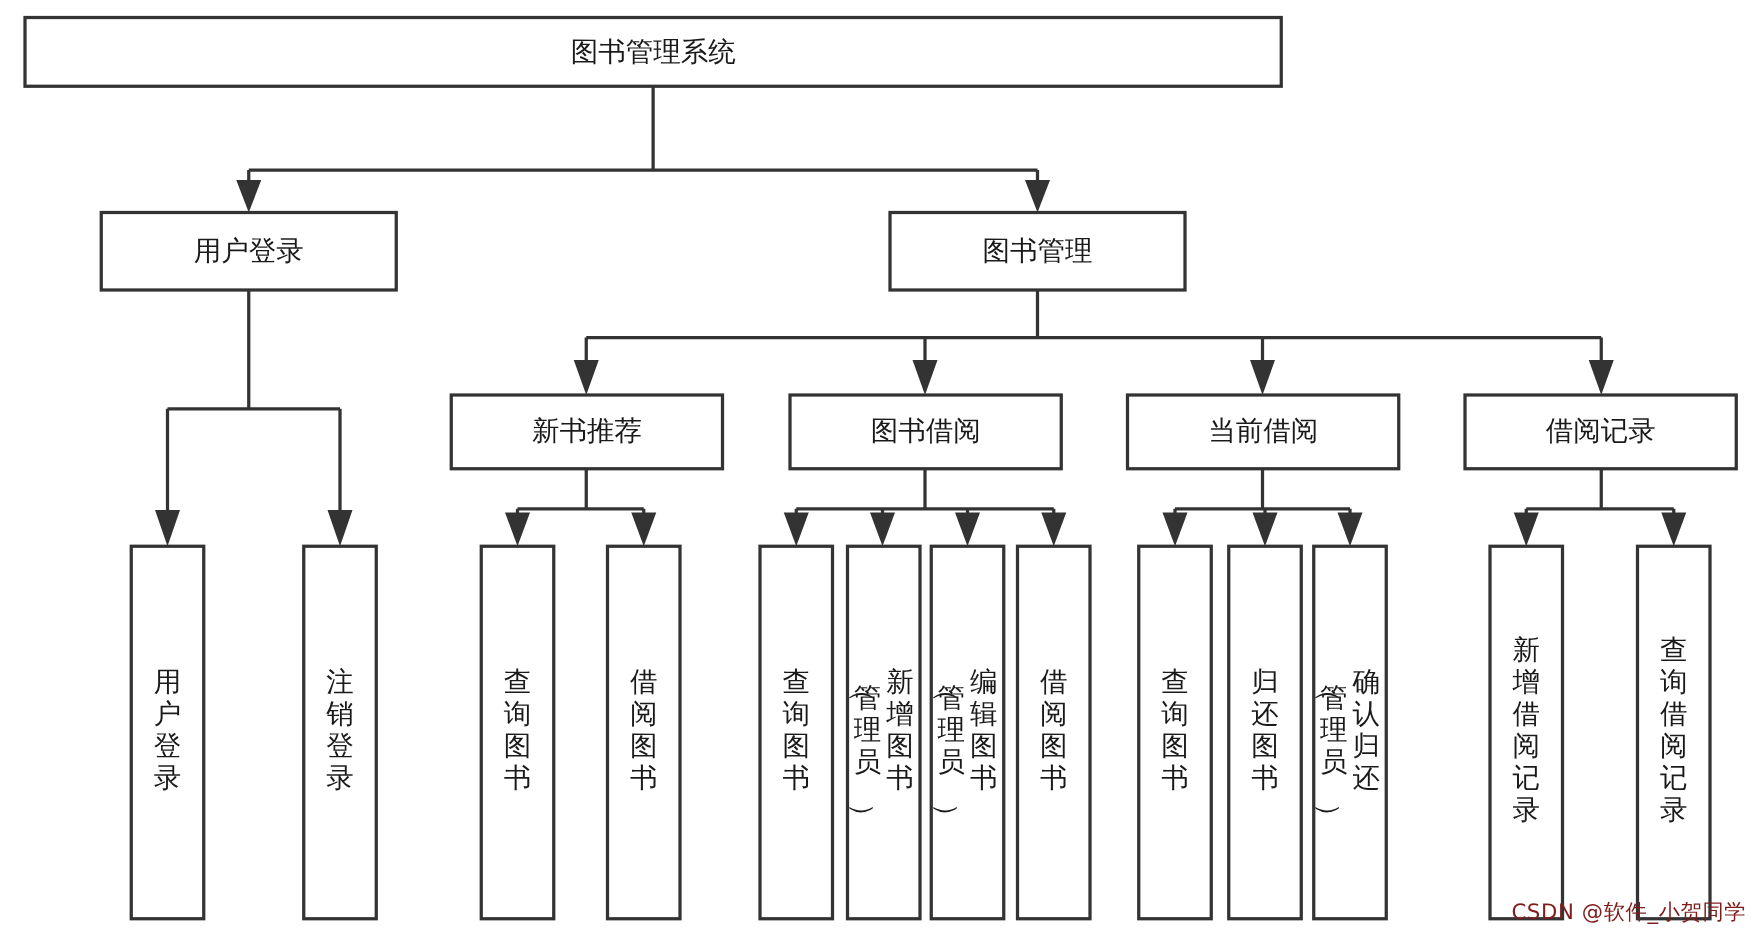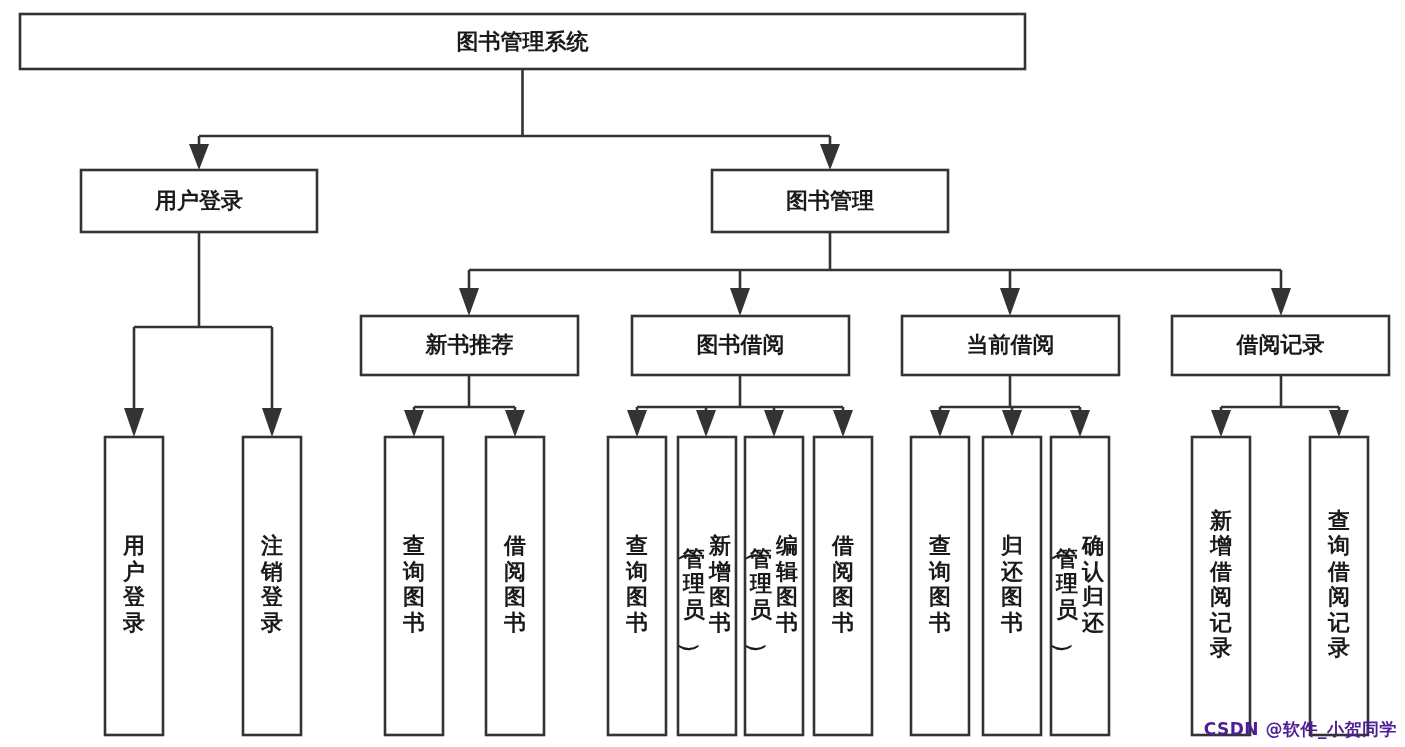--- a/index.html
+++ b/index.html
@@ -13,21 +13,20 @@
     font-family: "DejaVu Sans", "Liberation Sans", sans-serif;
     overflow: hidden;
     position: relative;
   }
   #diagram-root {
     position: absolute;
     left: 0;
     top: 0;
     width: 1405px;
     height: 747px;
-    font-weight: bold;
   }
   svg.flow {
     display: block;
     width: 1405px;
     height: 747px;
   }
   .node-rect {
     fill: #ffffff;
     stroke: #333333;
     stroke-width: 2.6;
@@ -54,21 +53,21 @@
     fill: #1a1a1a;
     font-size: 22px;
     text-anchor: middle;
   }
   .watermark {
     position: absolute;
     right: 8px;
     bottom: 6px;
     font-family: "DejaVu Sans", "Liberation Sans", sans-serif;
     font-size: 17px;
-    color: #4c1d95;
+    color: #7f1d1d;
     white-space: nowrap;
     letter-spacing: 0.5px;
   }
 </style>
 </head>
 <body>
 
 <div id="diagram-root">
 
   <svg class="flow" viewBox="0 0 1405 747">

